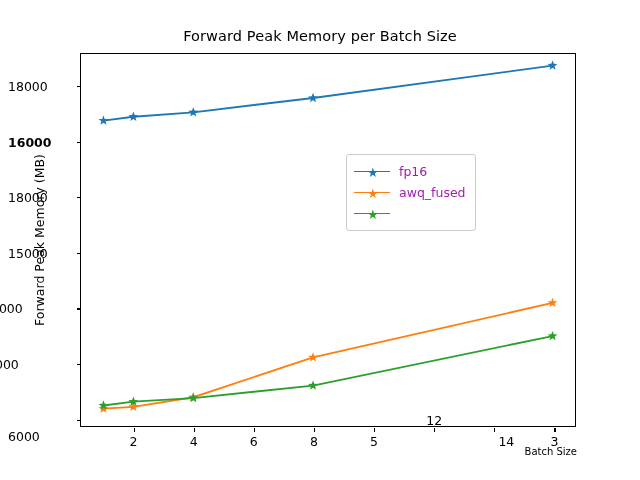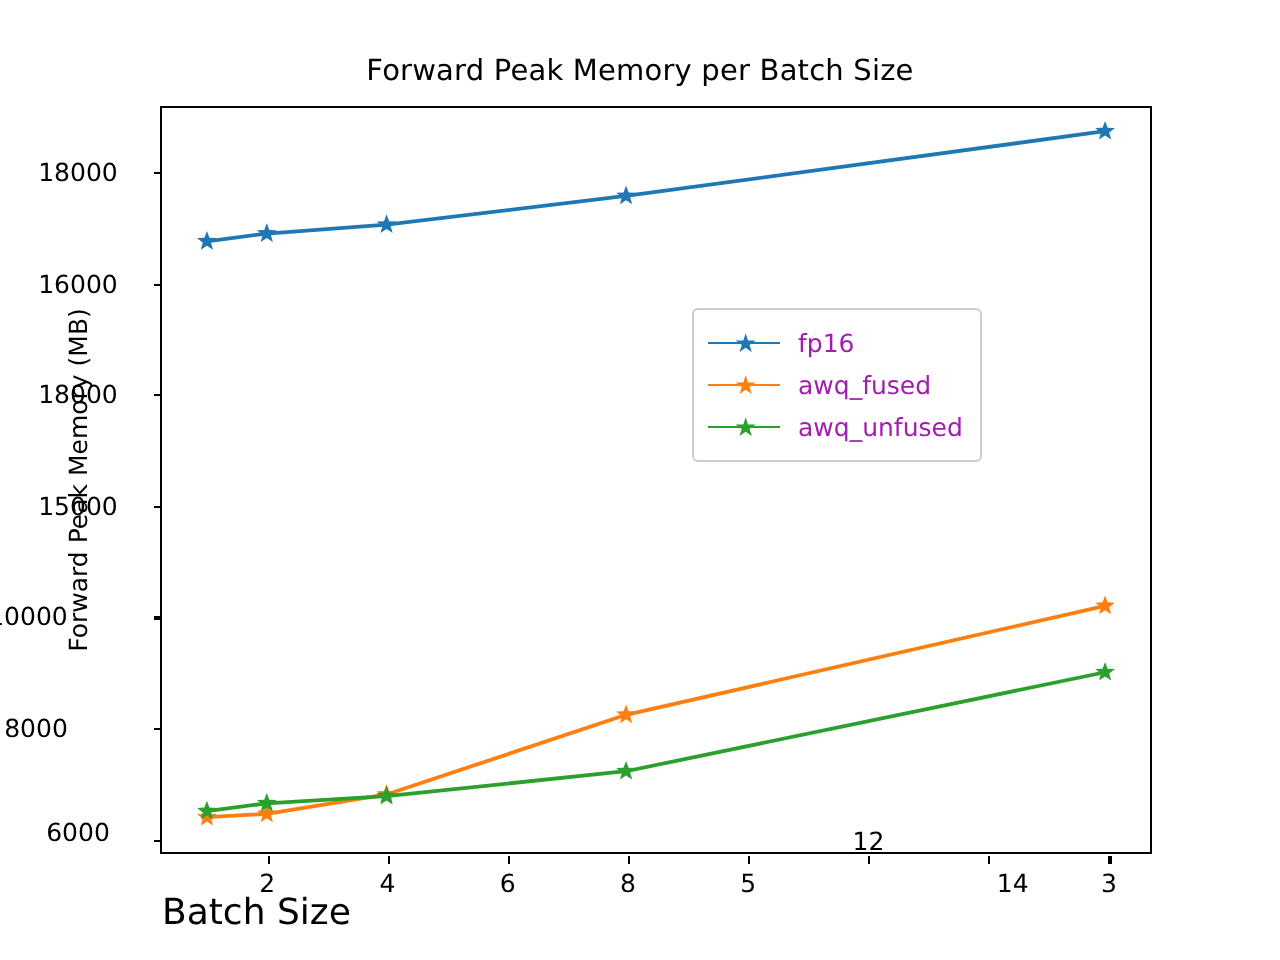--- a/index.html
+++ b/index.html
@@ -12,38 +12,38 @@
   #chart-title{
     position:absolute;left:0;top:28px;width:640px;text-align:center;
     font-size:14.5px;color:#000;letter-spacing:.1px;
   }
   #plot-area{
     position:absolute;left:80px;top:53px;width:496px;height:374px;
     border:1.1px solid #000;box-sizing:border-box;background:transparent;
   }
   #svg-lines{position:absolute;left:0;top:0;width:100%;height:100%;overflow:visible;}
   .ytick-label{
-    position:absolute;right:0;text-align:center;width:62px;
+    position:absolute;right:0;text-align:left;width:62px;
     font-size:12.5px;color:#000;transform:translateY(-50%);
   }
   .ytick-mark{position:absolute;left:-4px;width:4px;height:1.1px;background:#000;}
   .xtick-label{
     position:absolute;top:6px;text-align:center;width:40px;
     font-size:12.5px;color:#000;transform:translateX(-20px);
   }
   .xtick-mark{position:absolute;top:0;width:1.1px;height:4px;background:#000;}
   #ylabel{
     position:absolute;left:-42px;top:50%;
     transform:translate(-50%,-50%) rotate(-90deg);
     transform-origin:center center;white-space:nowrap;
     font-size:12.5px;color:#000;
   }
   #xlabel{
-    position:absolute;left:0;width:496px;top:392px;text-align:left;
-    font-size:18px;color:#000;
+    position:absolute;left:0;width:496px;top:392px;text-align:right;
+    font-size:10px;color:#000;
   }
   #legend{
     position:absolute;left:346px;top:154px;
     border:1px solid #cccccc;border-radius:3px;background:#ffffff;
     padding:6px 9px 6px 7px;box-sizing:border-box;
   }
   .legend-row{display:flex;align-items:center;height:21px;}
   .legend-sample{
     position:relative;width:36px;height:14px;margin-right:9px;flex:0 0 36px;
   }
@@ -78,31 +78,31 @@
         <polygon points="473.45,245.06 474.74,248.49 478.40,248.65 475.53,250.94 476.51,254.47 473.45,252.44 470.40,254.47 471.38,250.94 468.51,248.65 472.17,248.49" fill="#ff7f0e"></polygon>
         <polyline points="22.55,353.42 52.61,349.53 112.73,345.92 232.97,333.40 473.45,283.63" fill="none" stroke="#2ca02c" stroke-width="1.9"></polyline>
         <polygon points="22.55,348.22 23.83,351.66 27.49,351.82 24.62,354.10 25.60,357.63 22.55,355.61 19.49,357.63 20.47,354.10 17.60,351.82 21.26,351.66" fill="#2ca02c"></polygon>
         <polygon points="52.61,344.33 53.89,347.76 57.55,347.92 54.68,350.21 55.66,353.74 52.61,351.71 49.55,353.74 50.53,350.21 47.66,347.92 51.32,347.76" fill="#2ca02c"></polygon>
         <polygon points="112.73,340.72 114.01,344.15 117.67,344.31 114.80,346.59 115.78,350.12 112.73,348.10 109.67,350.12 110.65,346.59 107.78,344.31 111.44,344.15" fill="#2ca02c"></polygon>
         <polygon points="232.97,328.20 234.25,331.64 237.92,331.80 235.05,334.08 236.03,337.61 232.97,335.59 229.91,337.61 230.89,334.08 228.02,331.80 231.69,331.64" fill="#2ca02c"></polygon>
         <polygon points="473.45,278.43 474.74,281.86 478.40,282.02 475.53,284.30 476.51,287.84 473.45,285.81 470.40,287.84 471.38,284.30 468.51,282.02 472.17,281.86" fill="#2ca02c"></polygon>
       </svg>
     <div id="ylabel">Forward Peak Memory (MB)</div>
     <div id="xlabel">Batch Size</div>
-  <div class="ytick-label" style="top: 362px; right: 505px;">6000</div>
+  <div class="ytick-label" style="top: 382px; right: 505px;">6000</div>
       <div class="ytick-mark" style="top: 365.658px;"></div>
       <div class="ytick-label" style="top: 310.045px; right: 526px;">8000</div>
       <div class="ytick-mark" style="top: 310.045px;"></div>
       <div class="ytick-label" style="top: 254.431px; right: 530px;">10000</div>
       <div class="ytick-mark" style="top: 254.431px;"></div>
       <div class="ytick-label" style="top: 198.818px; right: 505px;">15000</div>
       <div class="ytick-mark" style="top: 198.818px;"></div>
       <div class="ytick-label" style="top: 143.204px; right: 505px;">18000</div>
       <div class="ytick-mark" style="top: 143.204px;"></div>
-      <div class="ytick-label" style="top: 87.5911px; right: 505px;">16000</div>
+      <div class="ytick-label" style="top: 87.5911px; right: 505px; font-weight: bold;">16000</div>
       <div class="ytick-mark" style="top: 87.5911px;"></div>
       <div class="ytick-label" style="top: 31.9777px; right: 505px;">18000</div>
       <div class="ytick-mark" style="top: 31.9777px;"></div>
       <div class="xtick-label" style="left: 52.6061px; top: 380px;">2</div>
       <div class="xtick-mark" style="left: 52.6061px; top: 374px;"></div>
       <div class="xtick-label" style="left: 112.727px; top: 380px;">4</div>
       <div class="xtick-mark" style="left: 112.727px; top: 374px;"></div>
       <div class="xtick-label" style="left: 172.848px; top: 380px;">6</div>
       <div class="xtick-mark" style="left: 172.848px; top: 374px;"></div>
       <div class="xtick-label" style="left: 232.97px; top: 380px;">8</div>
@@ -130,17 +130,16 @@
           <span class="legend-line" style="background: rgb(255, 127, 14);"></span>
           <span class="legend-star" style="color: rgb(255, 127, 14);">★</span>
         </span>
         <span class="legend-label">awq_fused</span>
       </div>
       <div class="legend-row">
         <span class="legend-sample">
           <span class="legend-line" style="background: rgb(44, 160, 44);"></span>
           <span class="legend-star" style="color: rgb(44, 160, 44);">★</span>
         </span>
-        <span class="legend-label">awq_unfused</span>
       </div>
     </div>
 
 </div>
 
 </body></html>

